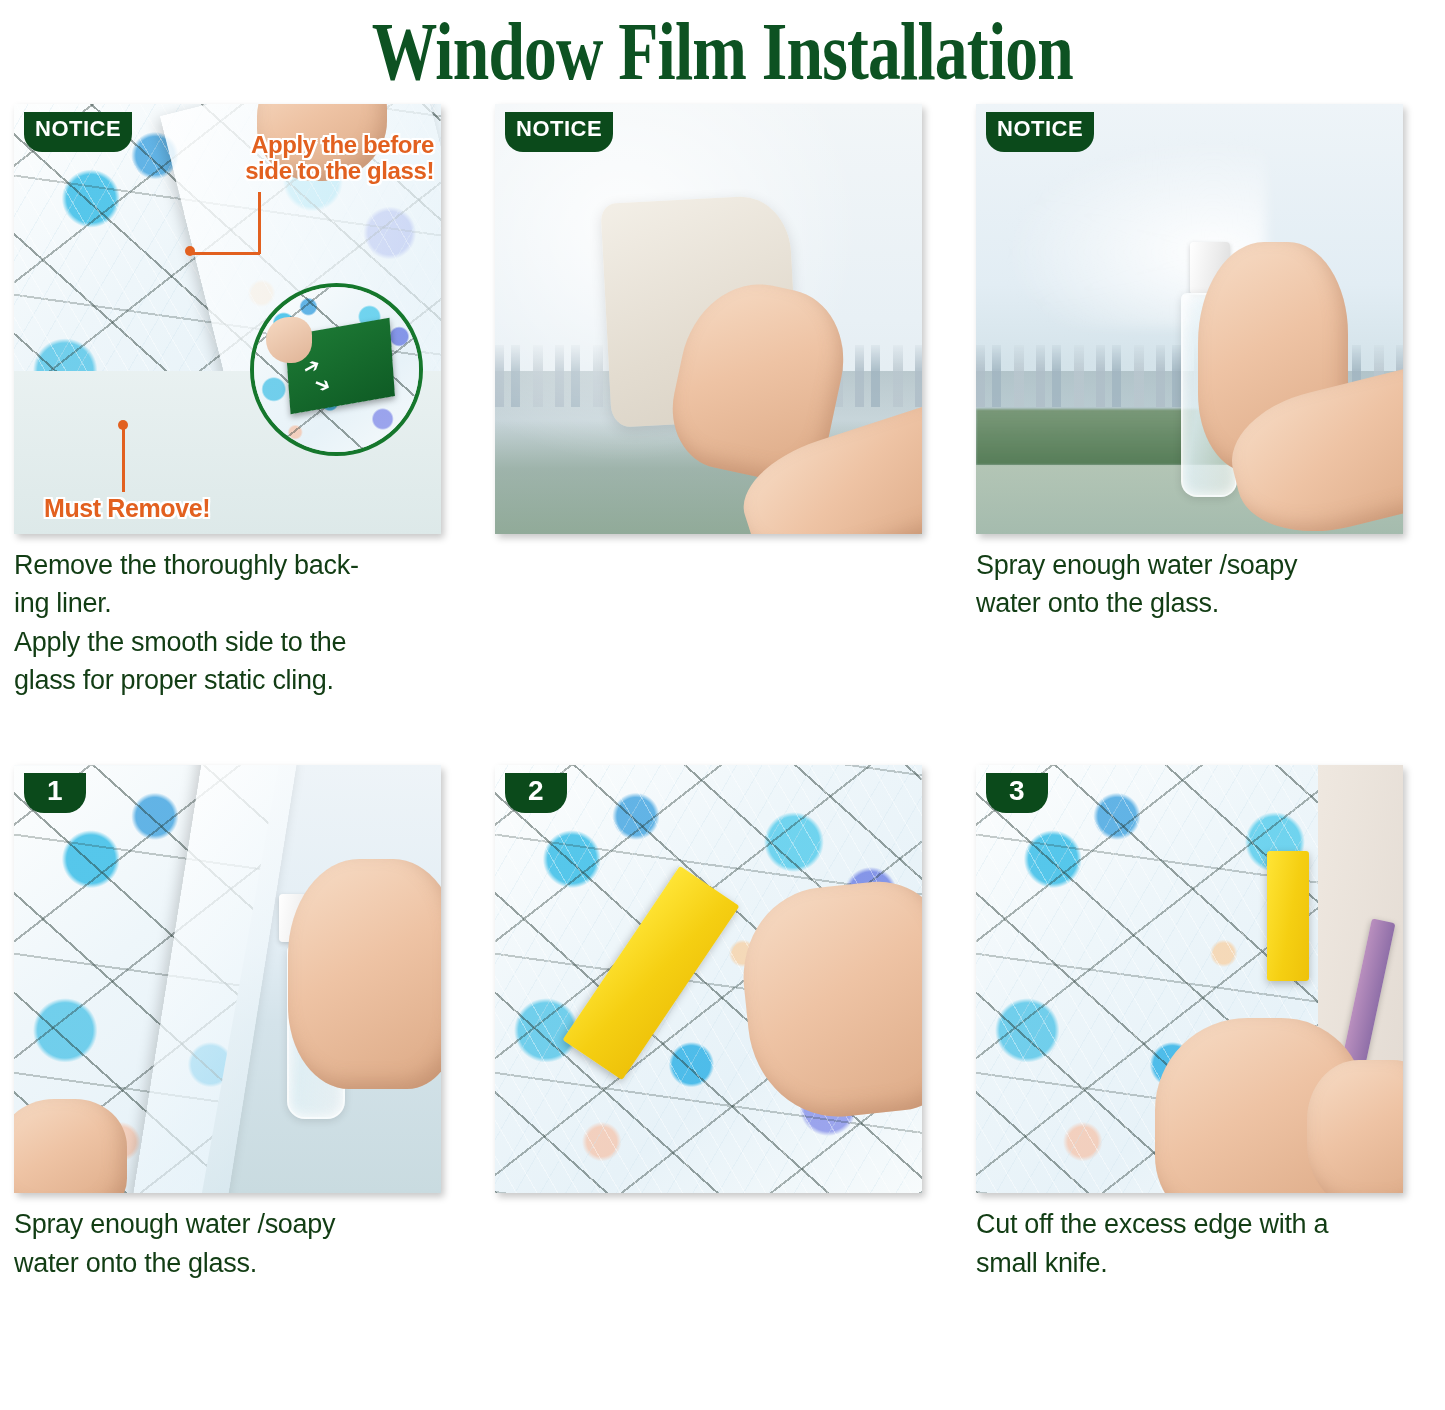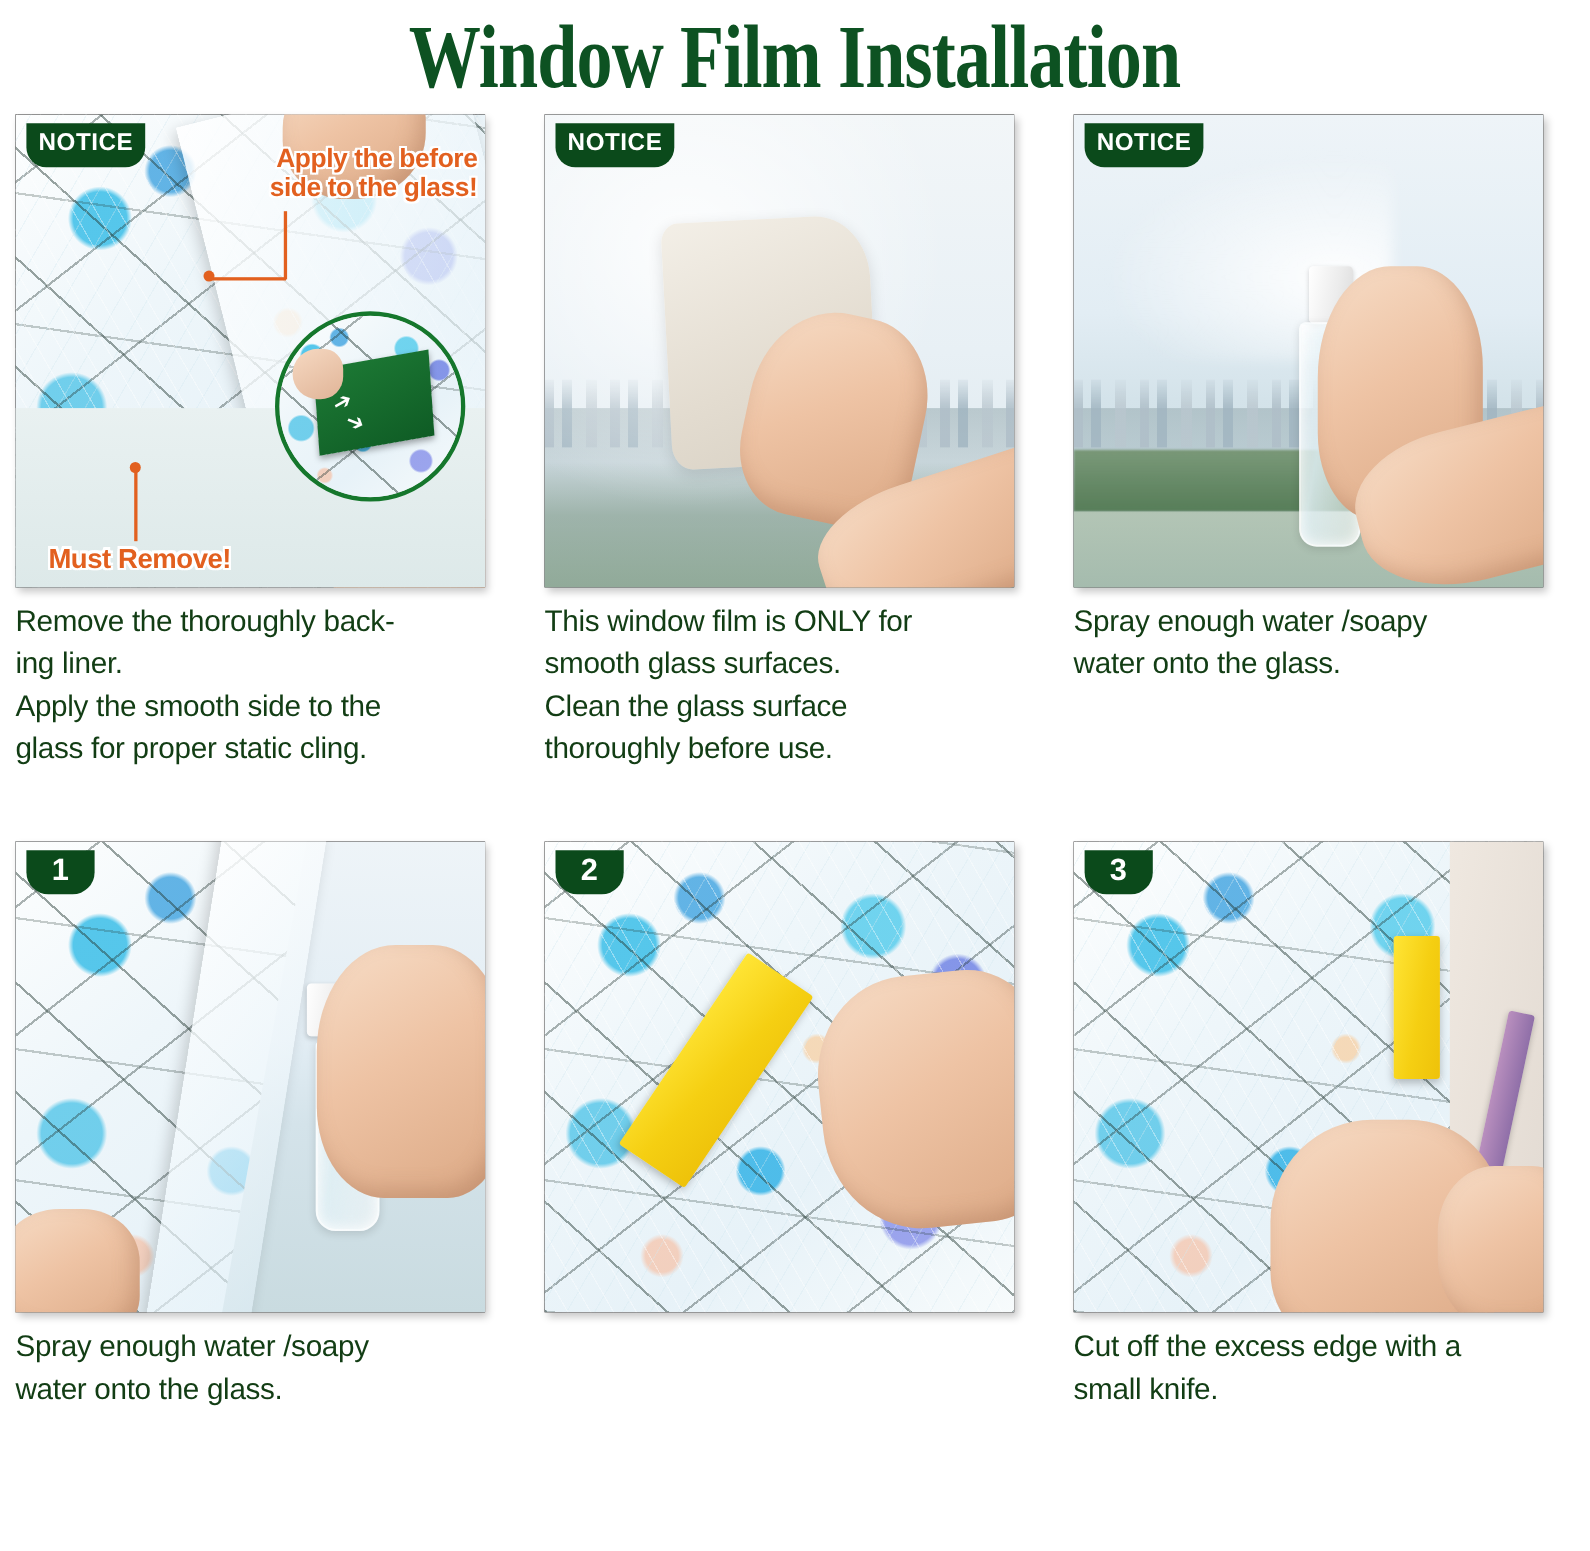--- a/index.html
+++ b/index.html
@@ -53,21 +53,21 @@
     padding-right: 14px;
   }
 
   
   .photo {
     position: relative;
     width: 427px;
     height: 430px;
     overflow: hidden;
     box-shadow: 3px 4px 7px rgba(0,0,0,0.22);
-    background: #000000;
+    background: #fef9c3;
   }
   .row-2 .photo { height: 428px; }
 
   .photo-layer {
     position: absolute;
     inset: 0;
   }
 
   
   .badge {
@@ -359,24 +359,20 @@
     <div class="cell">
       <div class="photo">
         <div class="photo-layer sky-soft"></div>
         <div class="city"></div>
         <div class="photo-layer fog"></div>
         <div class="cloth" style="left:26%;top:22%;width:44%;height:52%;border-radius:8% 26% 12% 10%;transform:rotate(-3deg);"></div>
         <div class="hand" style="left:43%;top:42%;width:160px;height:190px;border-radius:46% 40% 28% 34%;transform:rotate(12deg);"></div>
         <div class="hand" style="right:-12%;bottom:-4%;width:230px;height:120px;border-radius:40% 10% 10% 44%;transform:rotate(-18deg);"></div>
         <span class="badge">NOTICE</span>
       </div>
-      <div class="caption">This window film is ONLY for
-smooth glass surfaces.
-Clean the glass surface
-thoroughly before use.</div>
     </div>
 
     <div class="cell">
       <div class="photo">
         <div class="photo-layer sky"></div>
         <div class="city"></div>
         <div class="trees"></div>
         <div class="water"></div>
         <div class="mist" style="left:6%;top:8%;width:62%;height:44%;"></div>
         <div class="bottle-cap" style="left:50%;top:32%;width:40px;height:52px;"></div>

